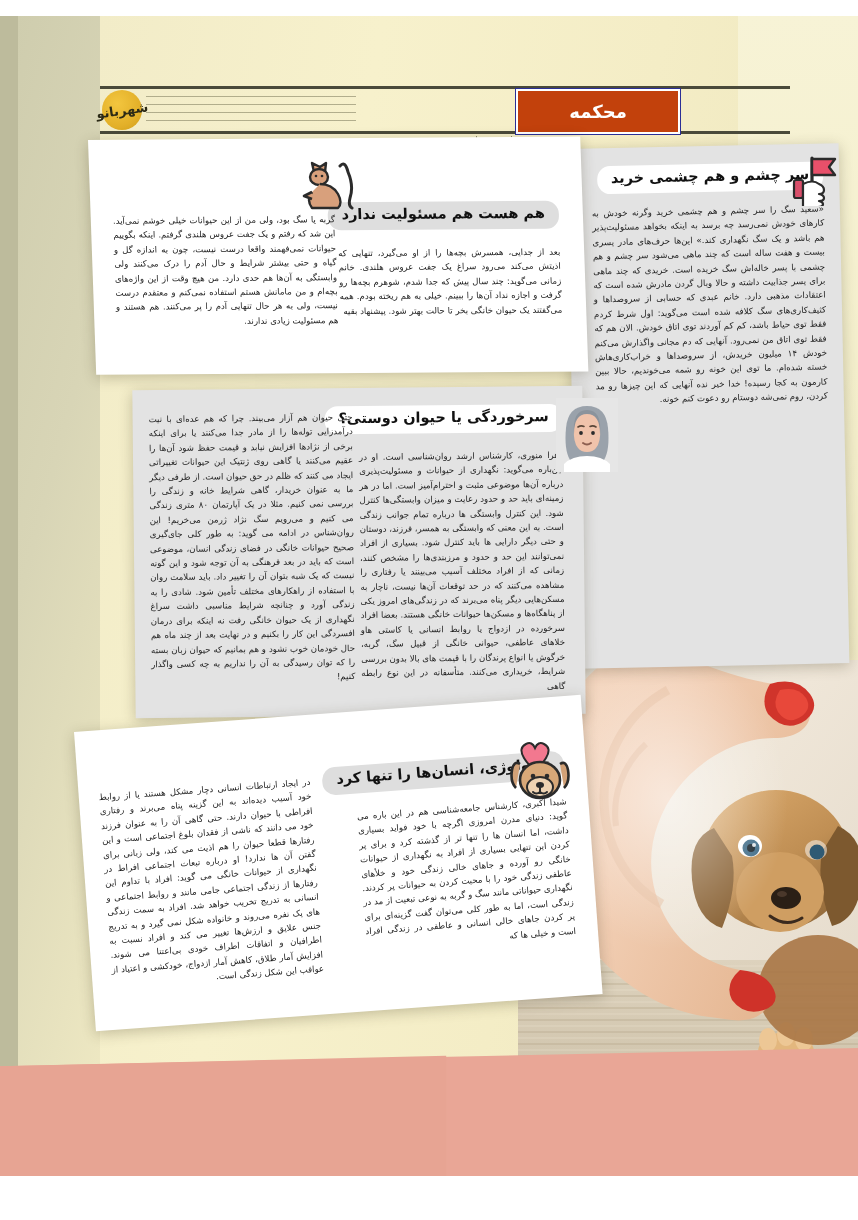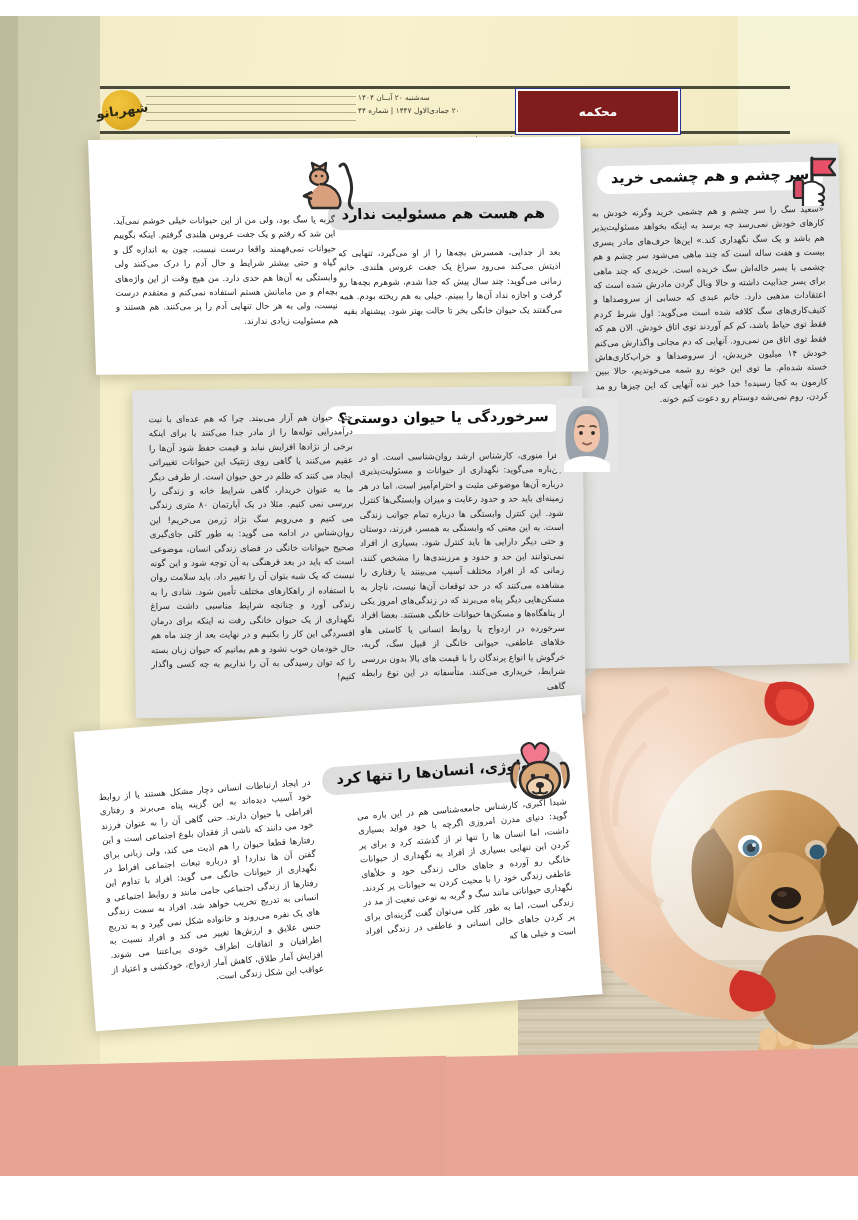--- a/index.html
+++ b/index.html
@@ -84,24 +84,24 @@
   }
   .datebox div{font-size:7.4px;line-height:13px;letter-spacing:.2px;white-space:nowrap;}
   .pagenum{
     position:absolute;left:376px;top:6px;width:34px;height:36px;
     display:flex;align-items:center;justify-content:center;
     font-size:17px;color:#2f2f22;font-weight:bold;
     border-right:1px solid #8d8a6a;border-left:1px solid #8d8a6a;margin-top:44px;
   }
   .section-tag{
     position:absolute;left:416px;top:3px;width:160px;height:41px;
-    background:#7f1d1d;border:2px solid #fff;
+    background:#c2410c;border:2px solid #fff;
     box-shadow:0 0 0 1px #2b2f96;
     display:flex;align-items:center;justify-content:center;
-    color:#ffffff;font-size:12px;font-weight:bold;letter-spacing:4px;
+    color:#ffffff;font-size:18px;font-weight:bold;letter-spacing:4px;
   }
 
   
   .card{
     position:absolute;background:#ffffff;
     box-shadow:0 3px 14px rgba(60,55,30,.28);
     box-sizing:border-box;
   }
   .card.grey{background:#e3e3e3;}
 
@@ -264,24 +264,20 @@
   <div class="masthead">
     <div class="mast-rule"></div>
     <div class="mast-rule-b"></div>
 
     <div class="logo-badge">
       <span>شهربانو</span>
     </div>
 
     <div class="dotfield"></div>
 
-    <div class="datebox">
-      <div>سه‌شنبه  ۲۰  آبــان  ۱۴۰۴</div>
-      <div>۲۰ جمادی‌الاول ۱۴۴۷ | شماره ۴۴</div>
-    </div>
 
     <div class="pagenum">۲۱</div>
 
     <div class="section-tag">محکمه</div>
   </div>
 
   <div class="card grey" id="card-eye">
     <div class="t">
       <span class="card-title white">سر چشم و هم چشمی خرید</span>
     </div>

